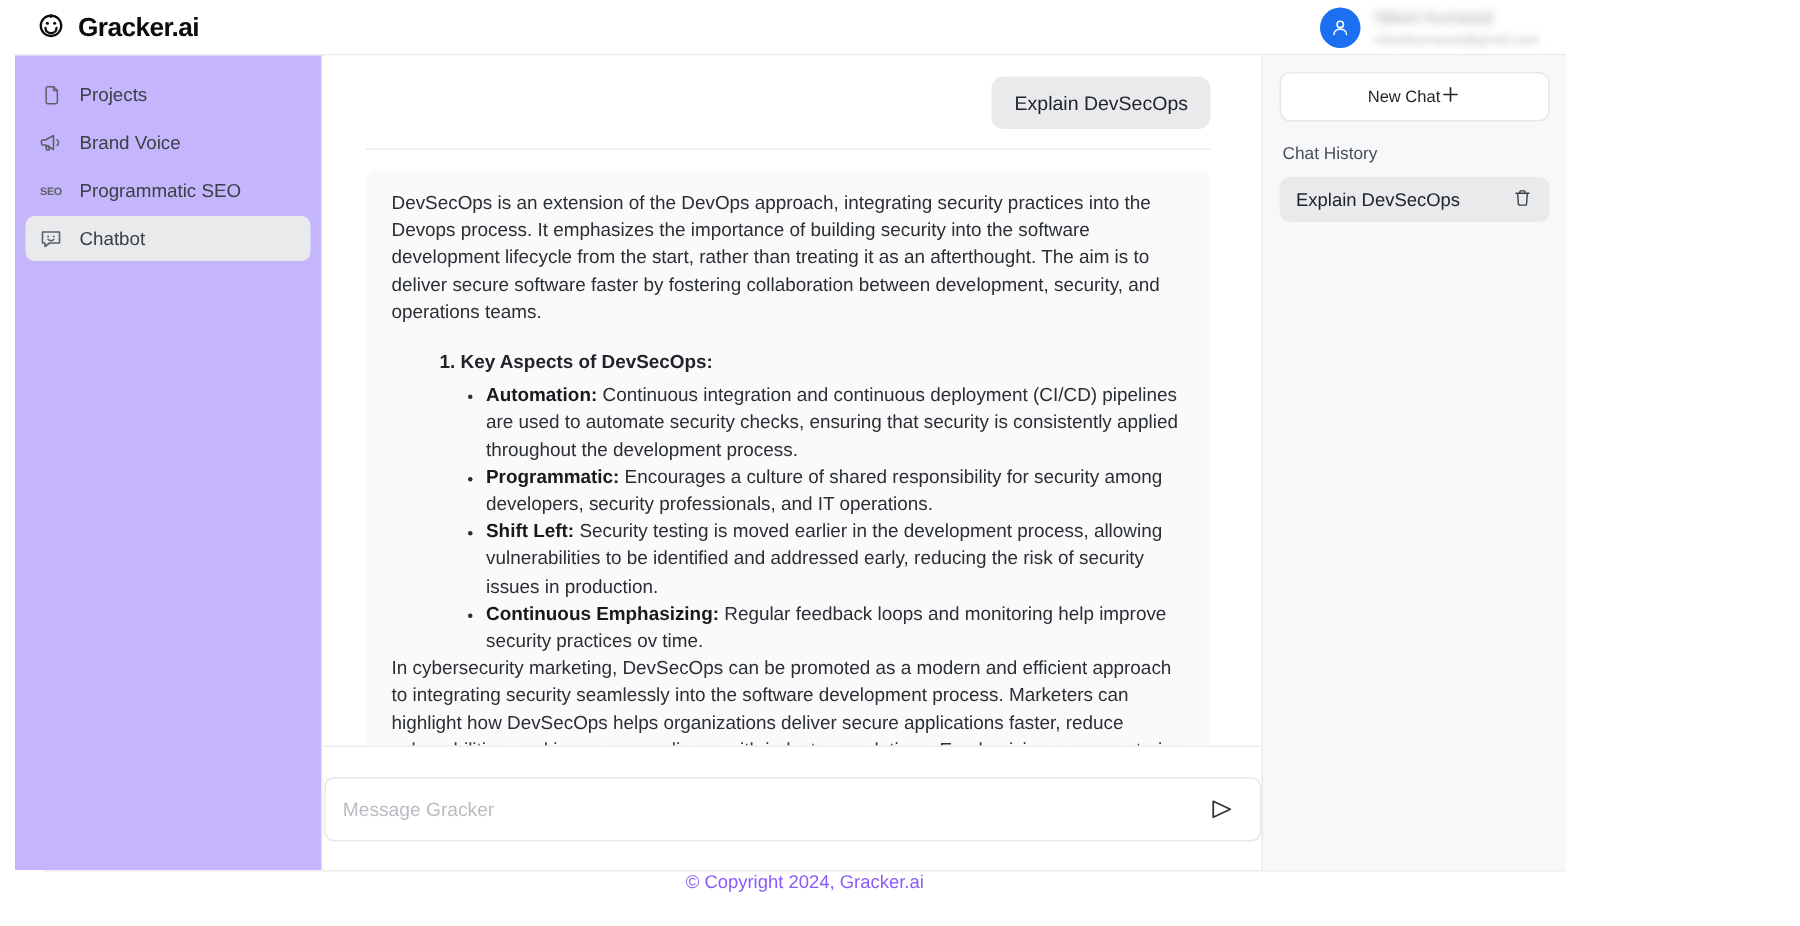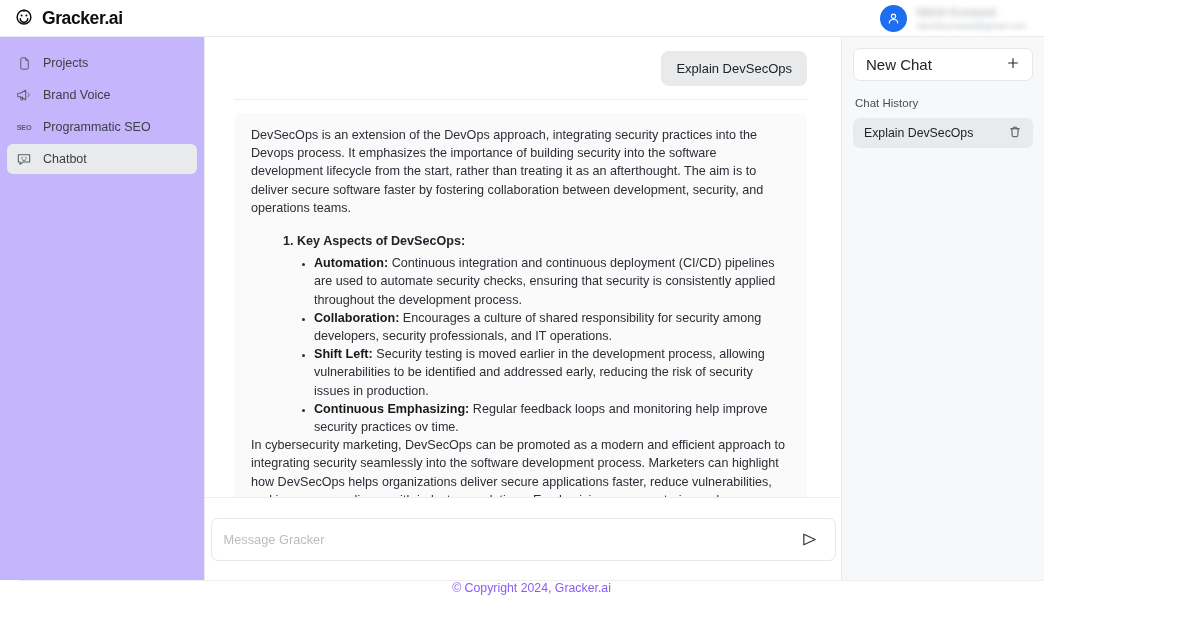--- a/index.html
+++ b/index.html
@@ -3,21 +3,21 @@
 <meta charset="utf-8">
 <style>
   * { box-sizing: border-box; margin: 0; padding: 0; }
   html, body {
     width: 1200px; height: 617px;
     font-family: "Liberation Sans", sans-serif;
     background: #ffffff;
     color: #1f2328;
     overflow: hidden;
   }
-  .app { width: 1044px; height: 617px; display: flex; flex-direction: column; }
+  .app { width: 1044px; height: 617px; display: flex; flex-direction: column; padding-left: 10px; }
 
   
   .topbar {
     height: 37px; min-height: 37px;
     background: #ffffff;
     border-bottom: 1px solid #e9eaec;
     display: flex; align-items: center;
     justify-content: space-between;
     padding: 0 14px 0 14px;
   }
@@ -158,23 +158,23 @@
 
   
   .rightpanel {
     width: 202px; min-width: 202px;
     background: #f7f8f9;
     padding: 11px 11px 0 11px;
   }
   .new-chat {
     height: 33px; background: #ffffff;
     border: 1px solid #e6e7e9; border-radius: 7px;
-    display: flex; align-items: center; justify-content: space-between;
+    display: flex; align-items: center; justify-content: center;
     padding: 0 12px;
-    font-size: 15px; color: #20242a;
+    font-size: 11px; color: #20242a;
     cursor: pointer; user-select: none;
   }
   .plus-ico { width: 14px; height: 14px; color: #20242a; }
   .history-label {
     font-size: 11.5px; color: #4a4f55;
     margin: 16px 0 9px 2px;
   }
   .history-item {
     height: 30px; background: #e9eaec; border-radius: 7px;
     display: flex; align-items: center; justify-content: space-between;
@@ -284,21 +284,21 @@
         <div class="divider"></div>
 
         <div class="assistant-bubble">
           <p>DevSecOps is an extension of the DevOps approach, integrating security practices into the Devops process. It emphasizes the importance of building security into the software development lifecycle from the start, rather than treating it as an afterthought. The aim is to deliver secure software faster by fostering collaboration between development, security, and operations teams.</p>
 
           <ol class="key-list">
             <li>
               <span>Key Aspects of DevSecOps:</span>
               <ul class="sub-list">
                 <li><span class="lead">Automation:</span><span> Continuous integration and continuous deployment (CI/CD) pipelines are used to automate security checks, ensuring that security is consistently applied throughout the development process.</span></li>
-                <li><span class="lead">Collaboration:</span><span> Encourages a culture of shared responsibility for security among developers, security professionals, and IT operations.</span></li>
+                <li><span class="lead">Programmatic:</span><span> Encourages a culture of shared responsibility for security among developers, security professionals, and IT operations.</span></li>
                 <li><span class="lead">Shift Left:</span><span> Security testing is moved earlier in the development process, allowing vulnerabilities to be identified and addressed early, reducing the risk of security issues in production.</span></li>
                 <li><span class="lead">Continuous Emphasizing:</span><span> Regular feedback loops and monitoring help improve security practices ov time.</span></li>
               </ul>
             </li>
           </ol>
 
           <p>In cybersecurity marketing, DevSecOps can be promoted as a modern and efficient approach to integrating security seamlessly into the software development process. Marketers can highlight how DevSecOps helps organizations deliver secure applications faster, reduce vulnerabilities, and improve compliance with industry regulations. Emphasizing success stories and case studies where businesses have benefited from adopting DevSecOps can be persuasive in demonstrating its value to potential customers.</p>
         </div>
 
         <div class="copy-row">

